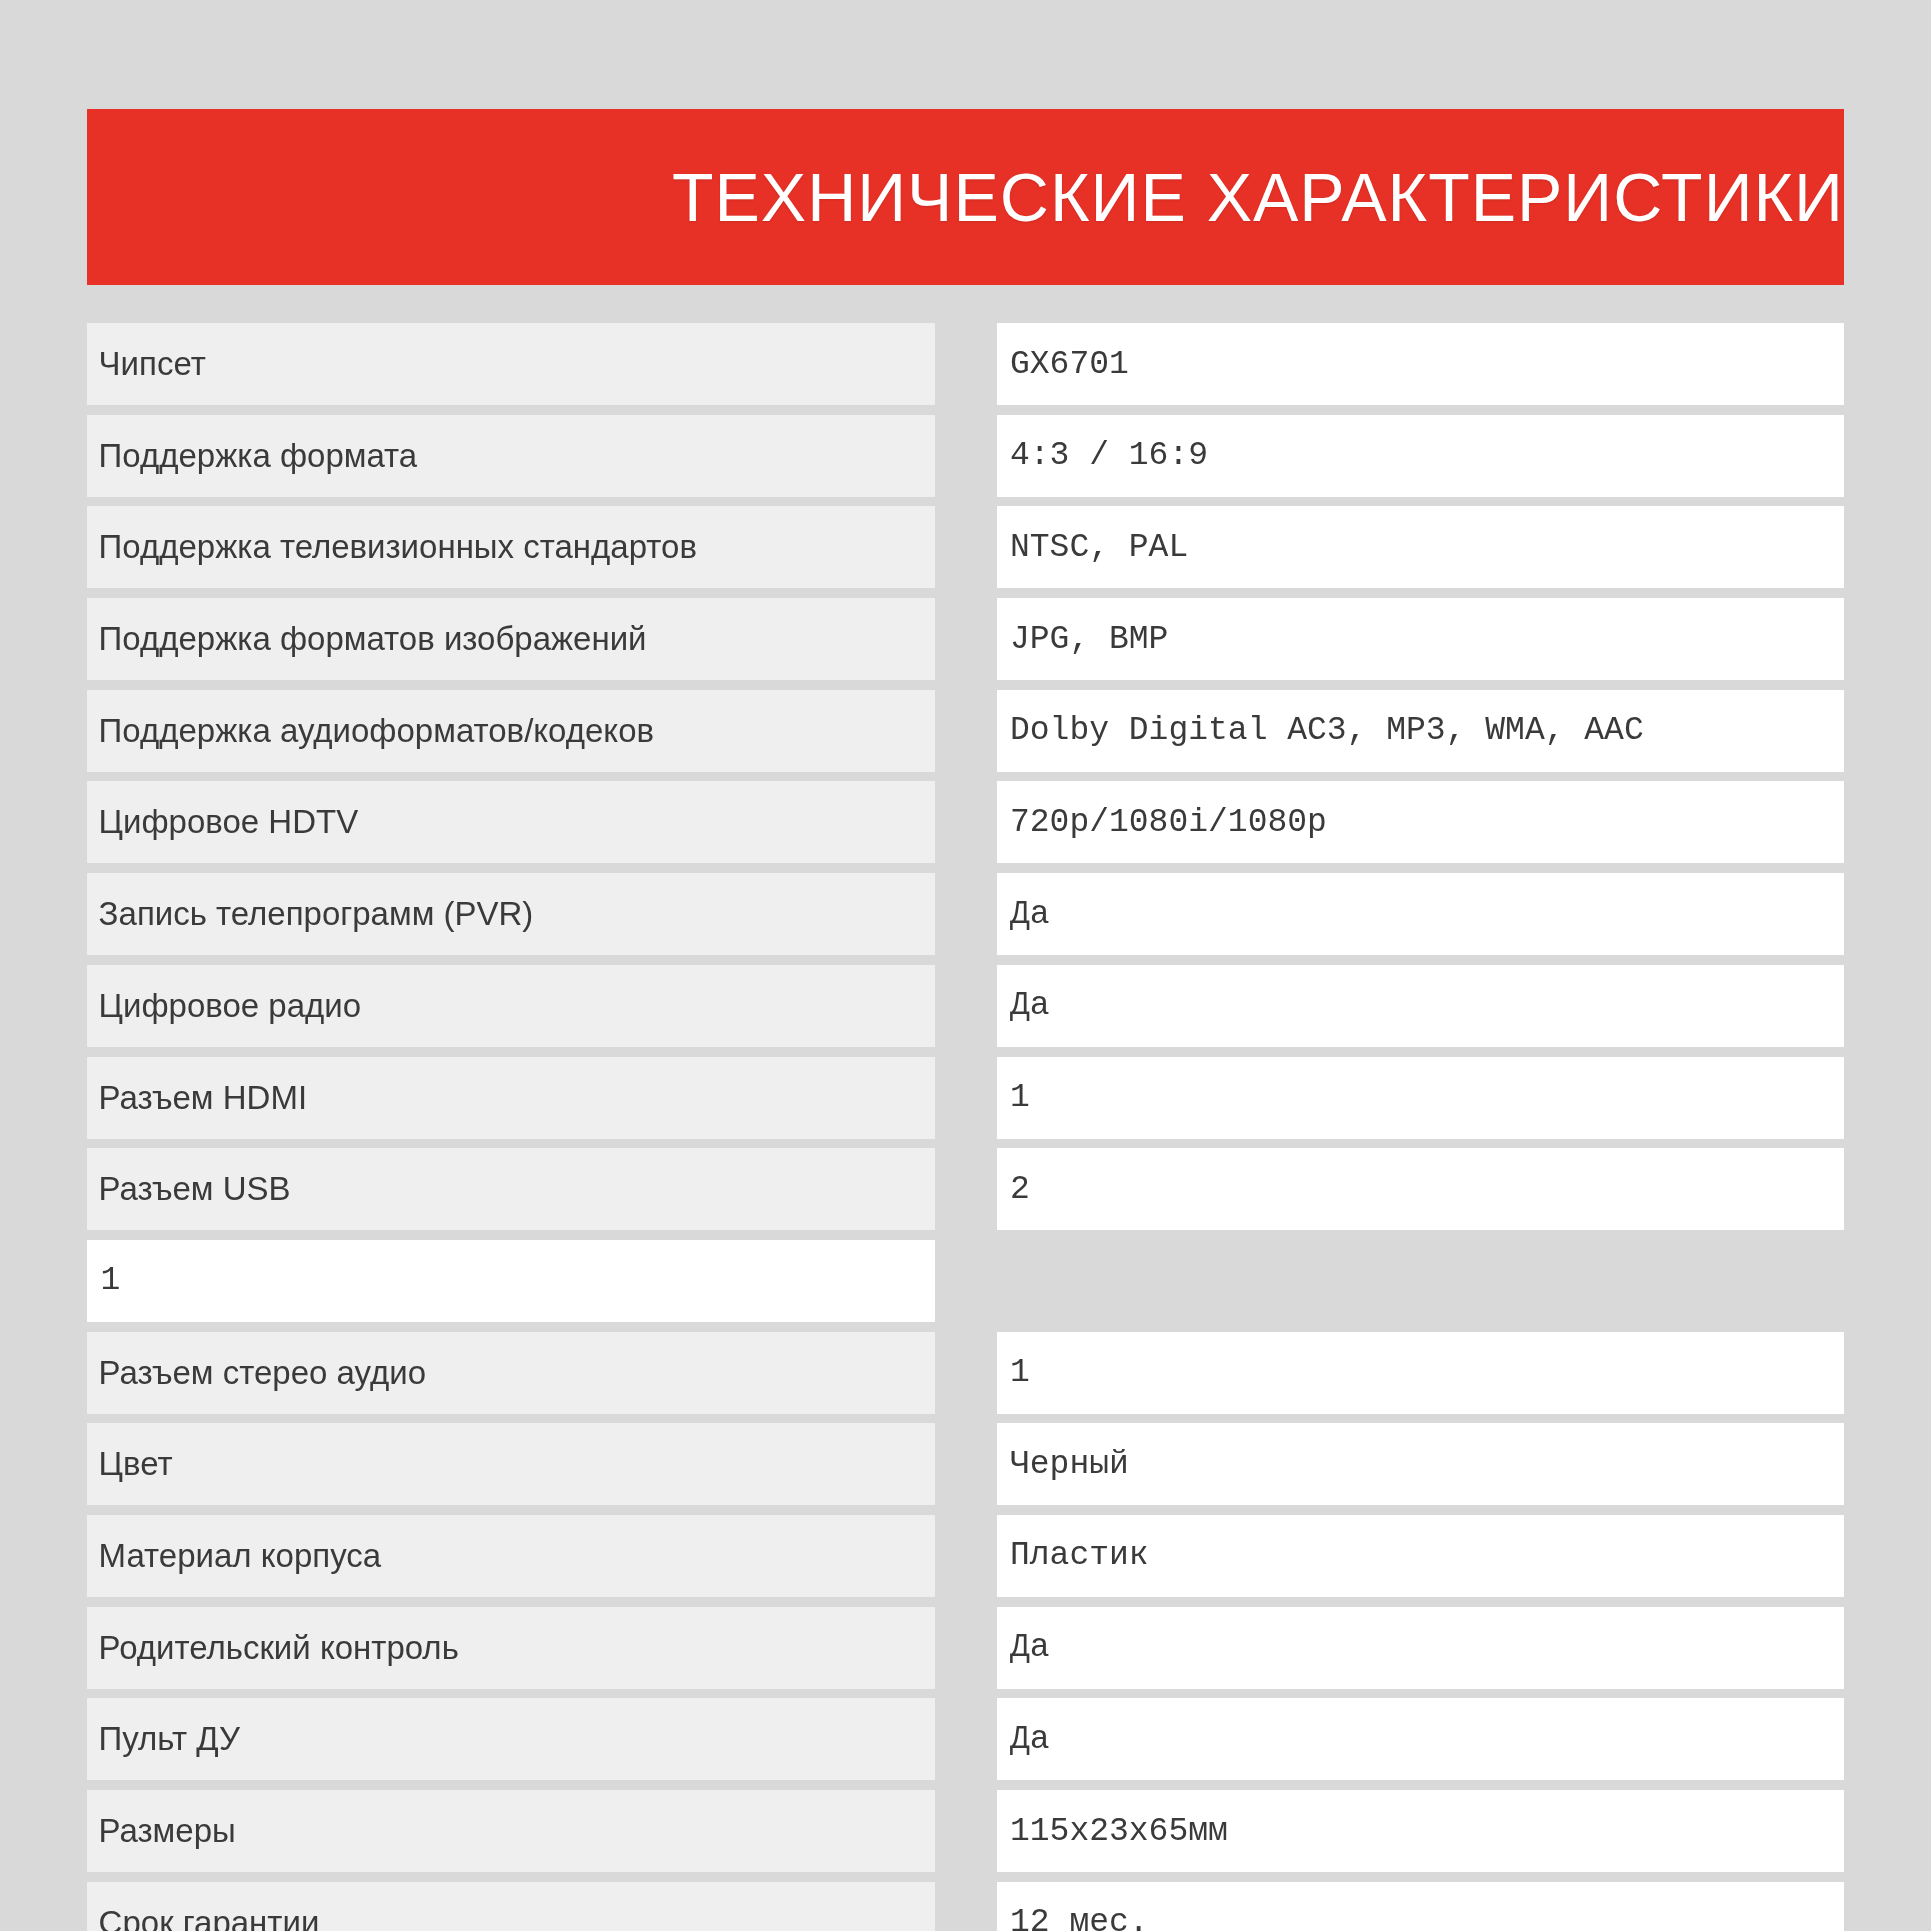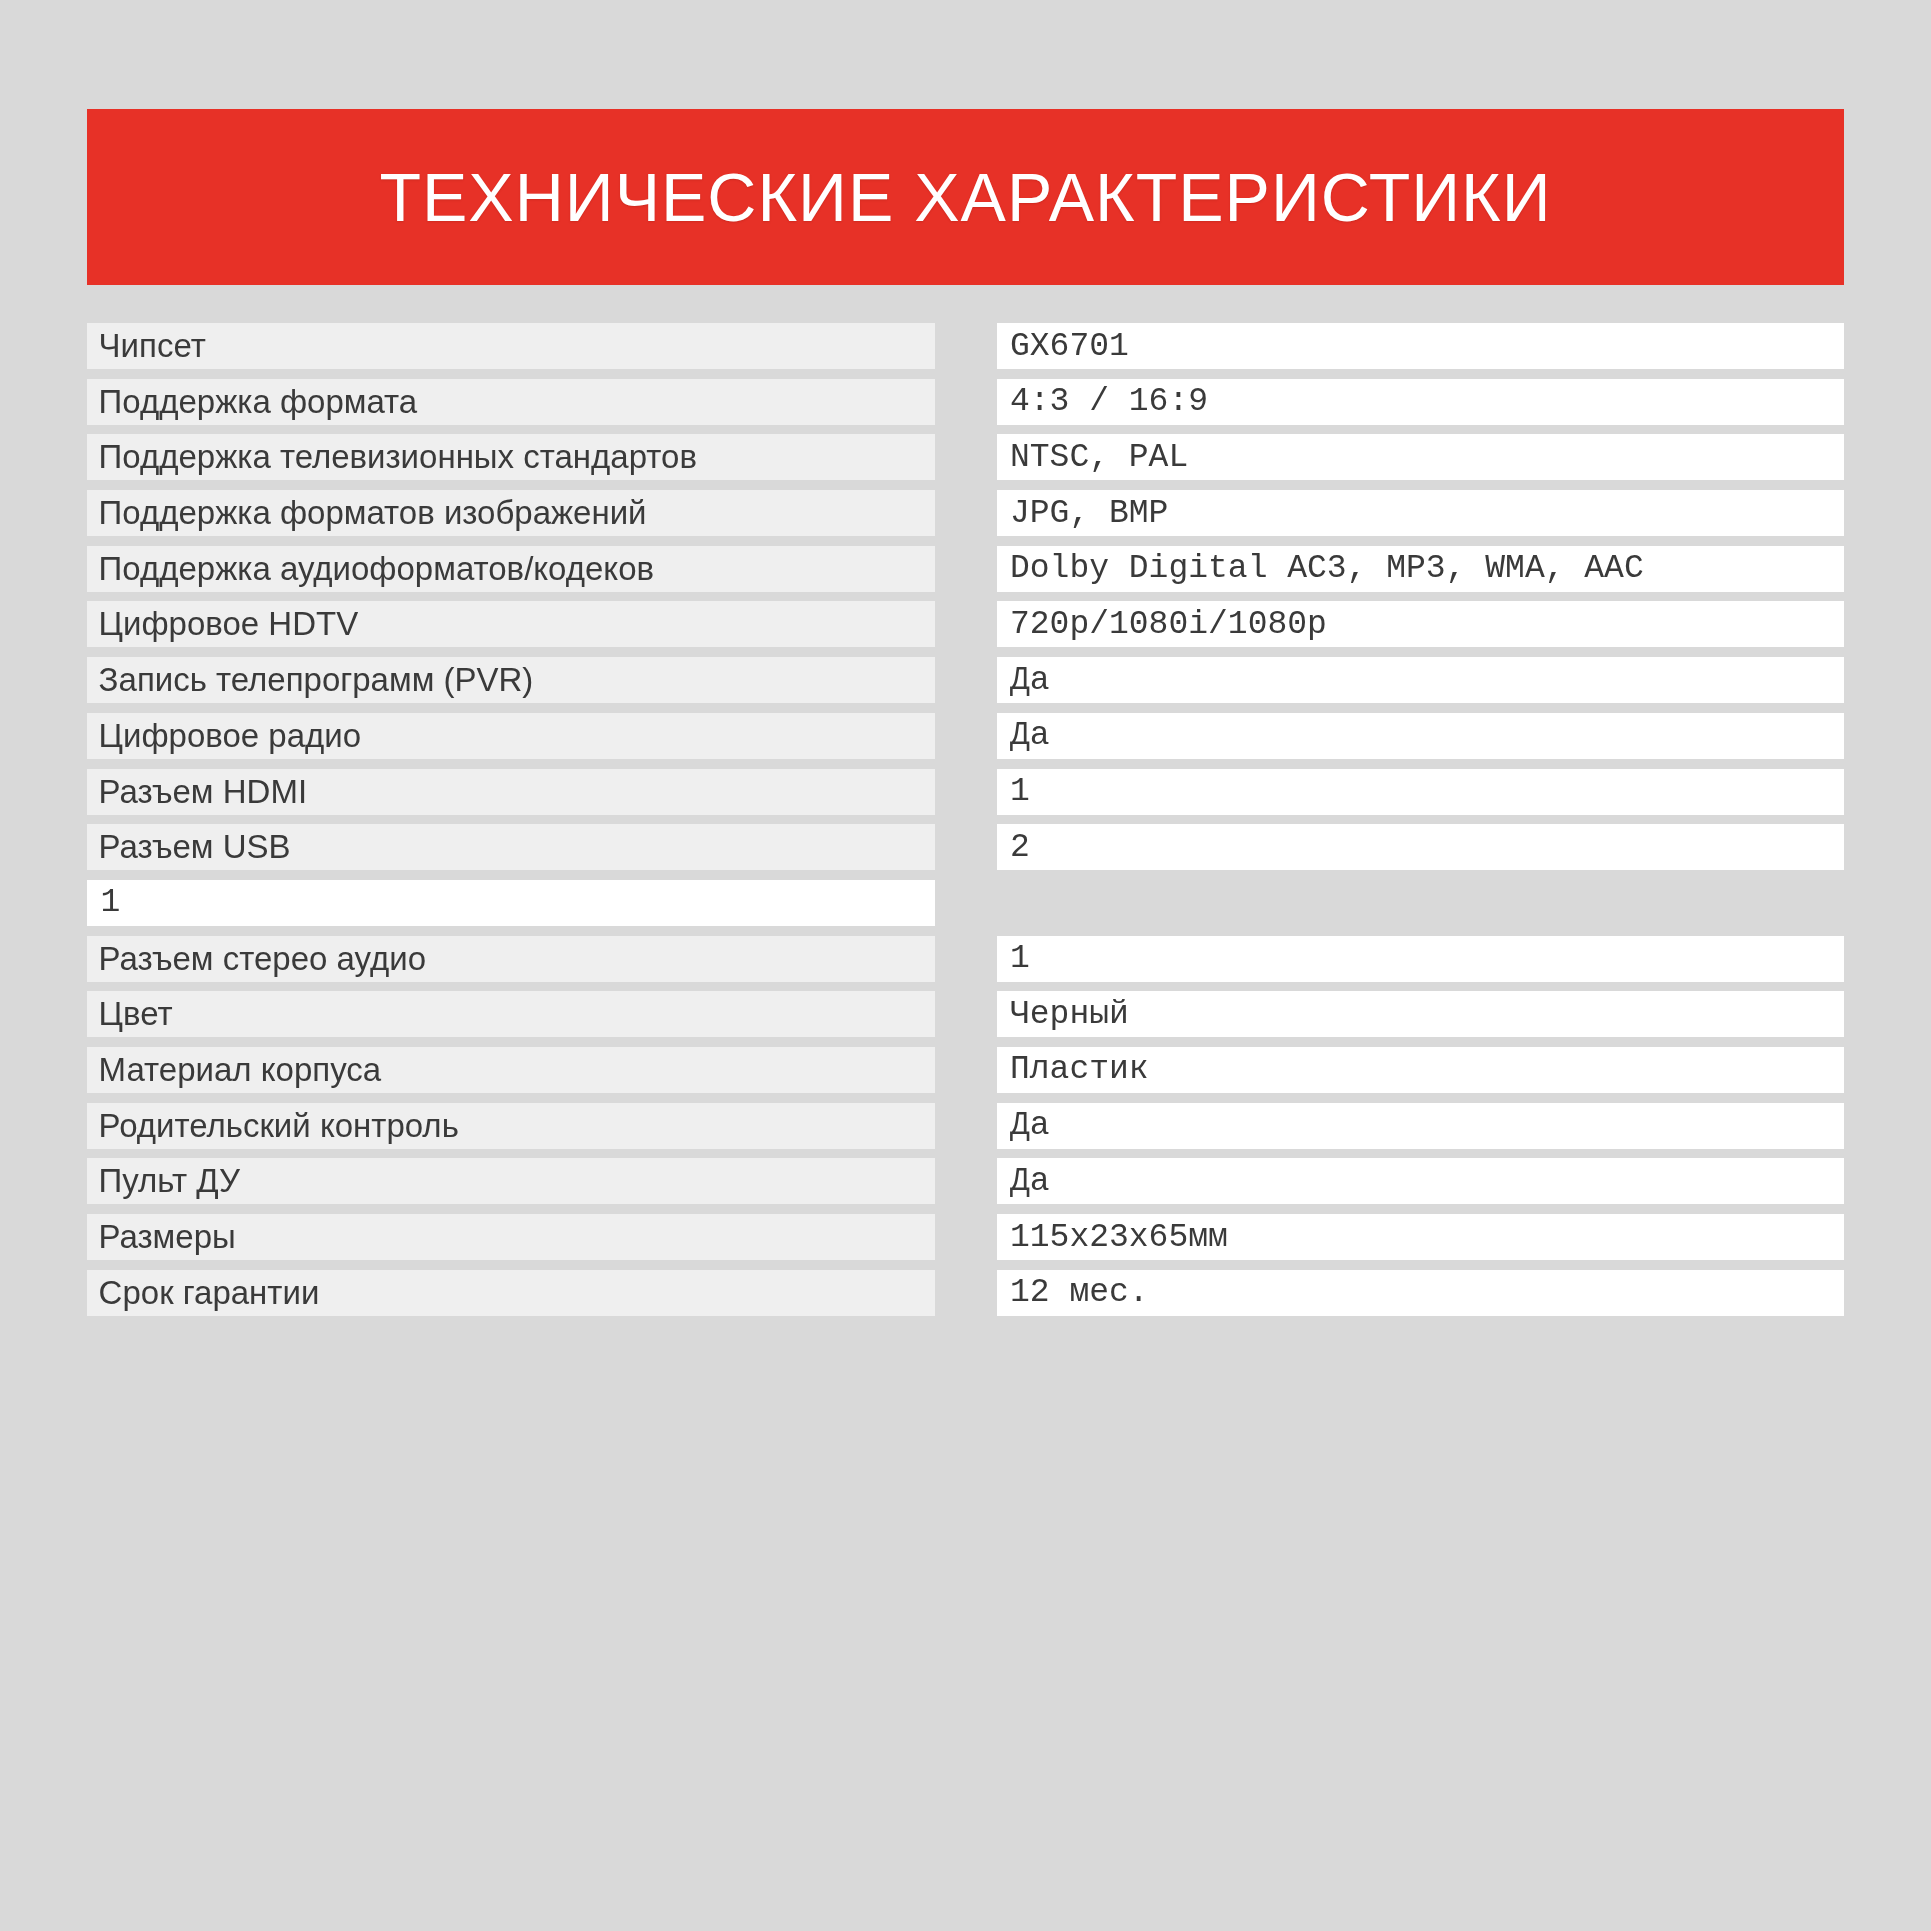--- a/index.html
+++ b/index.html
@@ -17,39 +17,39 @@
   }
   .banner {
     position: absolute;
     left: 87px;
     top: 109px;
     width: 1757px;
     height: 176px;
     background: #e73127;
     display: flex;
     align-items: center;
-    justify-content: center;
+    justify-content: flex-end;
   }
   .banner-title {
     color: #ffffff;
     font-size: 68px;
     font-weight: 400;
     letter-spacing: 1px;
     white-space: nowrap;
     text-shadow: 0 1px 1.9px rgba(160,30,20,0.35);
   }
   .spec-table {
     position: absolute;
     left: 87px;
     top: 323px;
     width: 1757px;
   }
   .spec-row {
     display: flex;
-    height: 46px;
+    height: 82px;
     margin-bottom: 9.7px;
   }
   .cell {
     display: flex;
     align-items: center;
     font-size: 33px;
     color: #3a3a3a;
     overflow: hidden;
     white-space: nowrap;
   }

